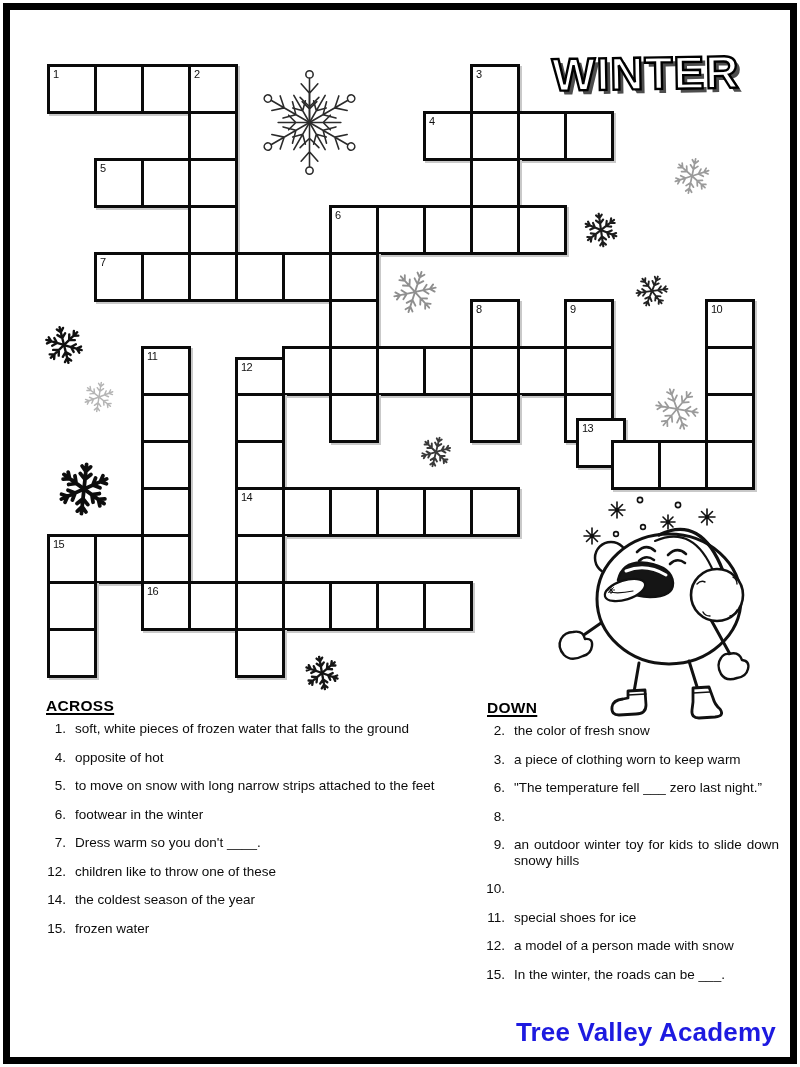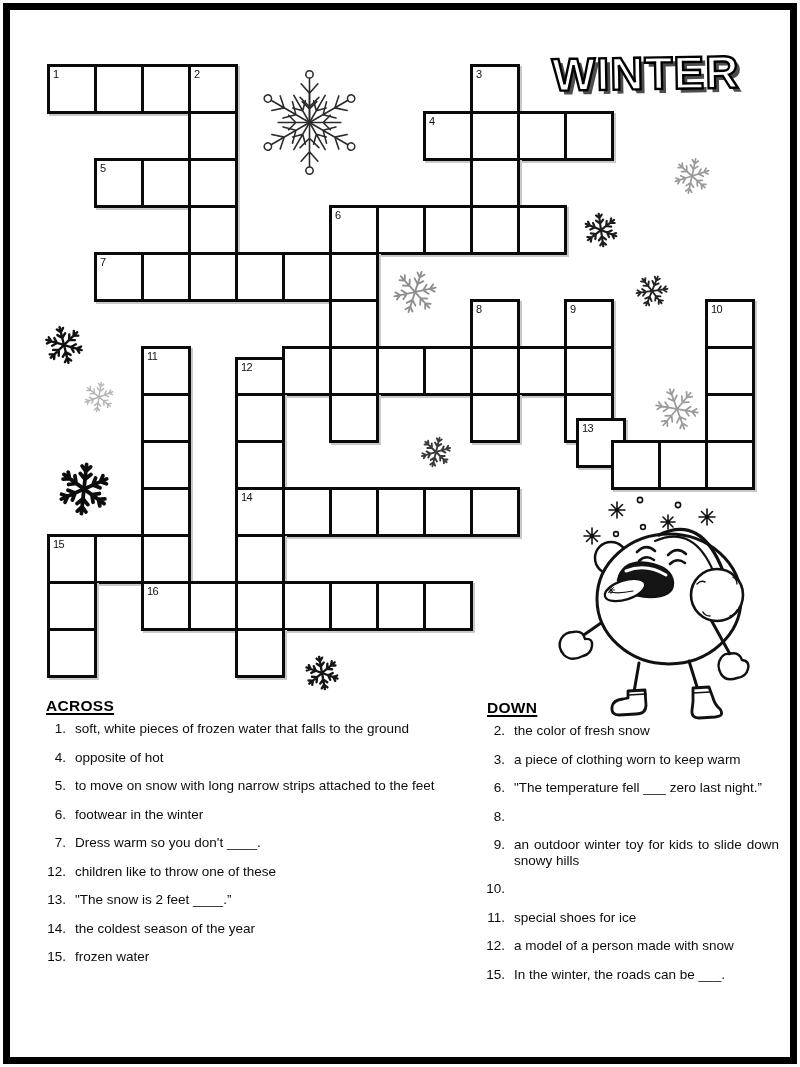--- a/index.html
+++ b/index.html
@@ -336,24 +336,20 @@
       </li>
     <li>
         <span class="n">7.</span>
         <span class="t">Dress warm so you don't ____.</span>
       </li>
     <li>
         <span class="n">12.</span>
         <span class="t">children like to throw one of these</span>
       </li>
     <li>
-        <span class="n">13.</span>
-        <span class="t">"The snow is 2 feet ____.”</span>
-      </li>
-    <li>
         <span class="n">14.</span>
         <span class="t">the coldest season of the year</span>
       </li>
     <li>
         <span class="n">15.</span>
         <span class="t">frozen water</span>
       </li>
   </ol>
 
   <h2 class="sec-h" id="down-h">DOWN</h2>
@@ -387,14 +383,15 @@
     <li>
         <span class="n">12.</span>
         <span class="t">a model of a person made with snow</span>
       </li>
     <li>
         <span class="n">15.</span>
         <span class="t">In the winter, the roads can be ___.</span>
       </li>
   </ol>
 
+  <div class="brand" style="color: rgb(29, 26, 224);">Tree Valley Academy</div>
 
 </div>
 
 </body></html>

